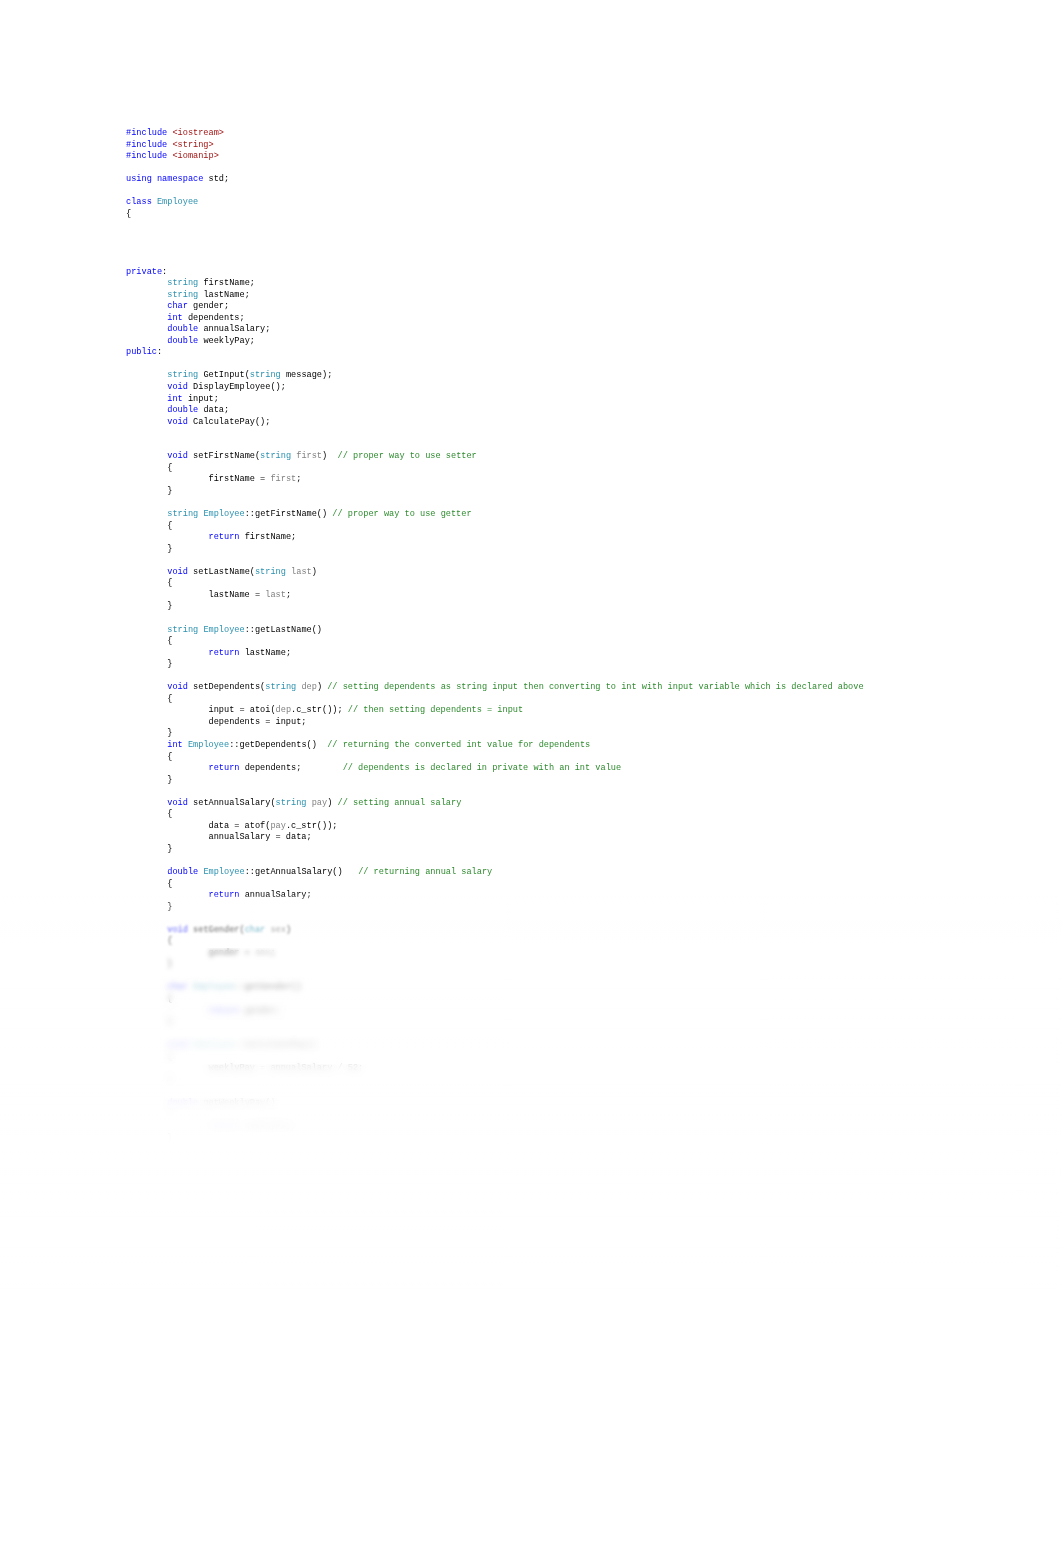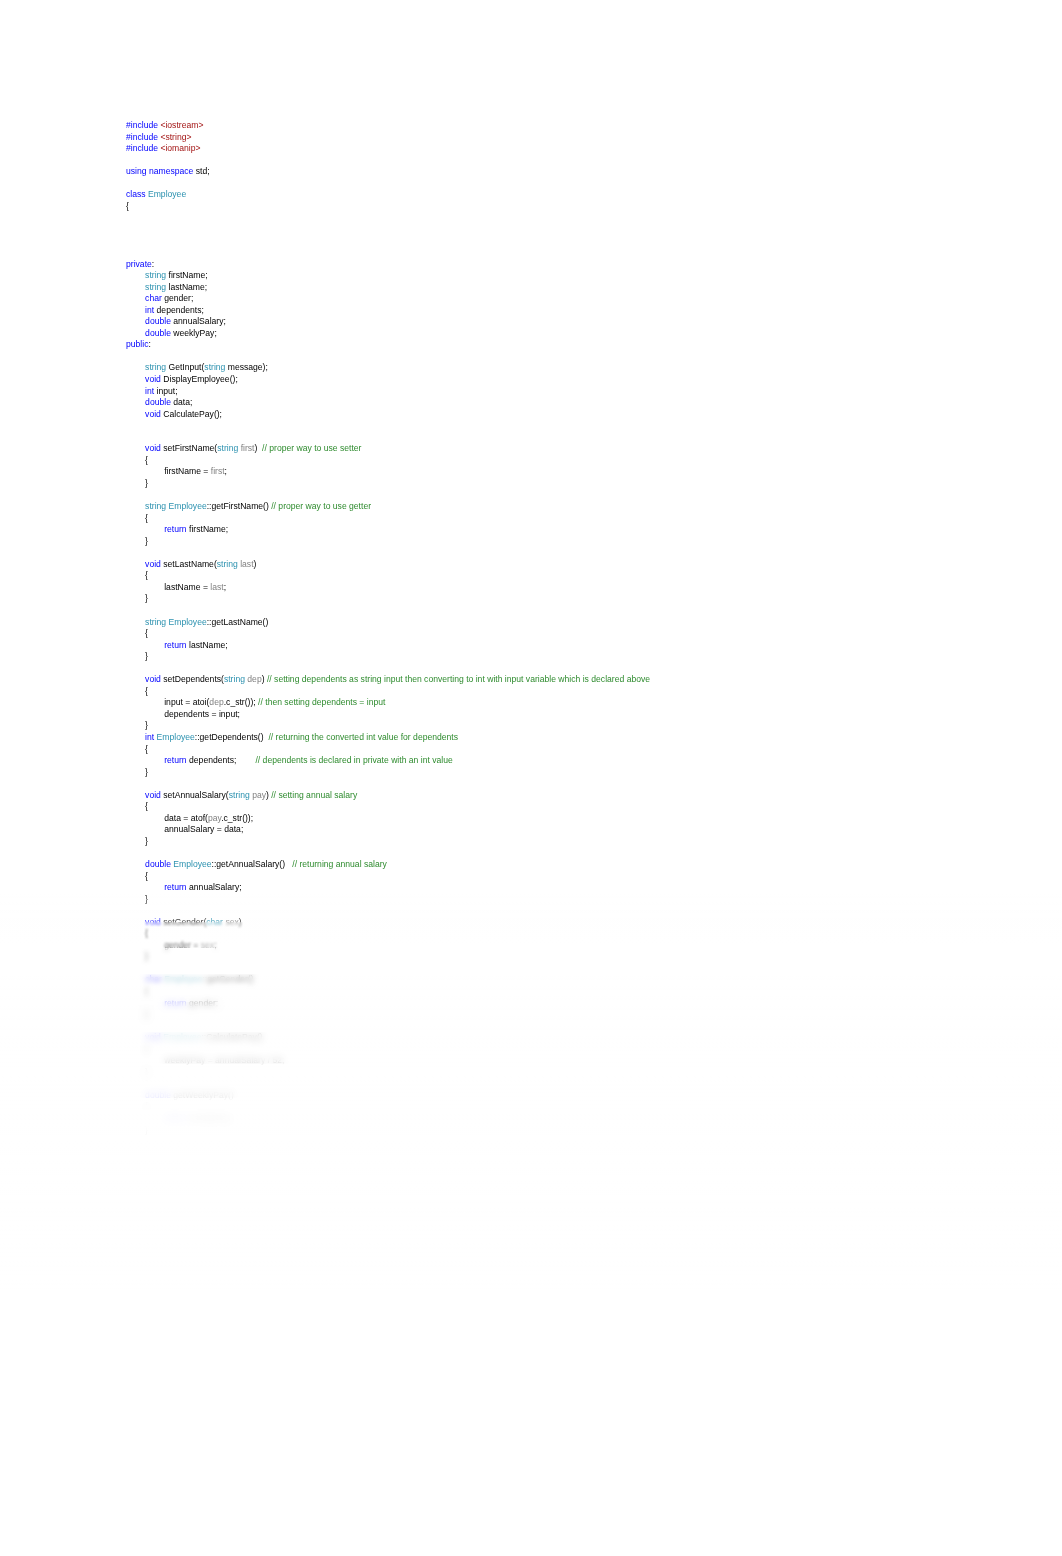--- a/index.html
+++ b/index.html
@@ -21,23 +21,23 @@
     left: 0; top: 0;
     width: 1062px;
     height: 1556px;
     background: #ffffff;
   }
 
   
   #code-listing {
     position: absolute;
     left: 126px;
-    top: 120px;
+    top: 128px;
     width: 800px;
-    font-family: Liberation Sans, sans-serif;
+    font-family: Liberation Mono, monospace;
     font-size: 8.6px;
     line-height: 11.55px;
     color: #000000;
     white-space: pre-wrap;
     word-break: normal;
     letter-spacing: 0px;
   }
 
   .ln {
     display: block;

